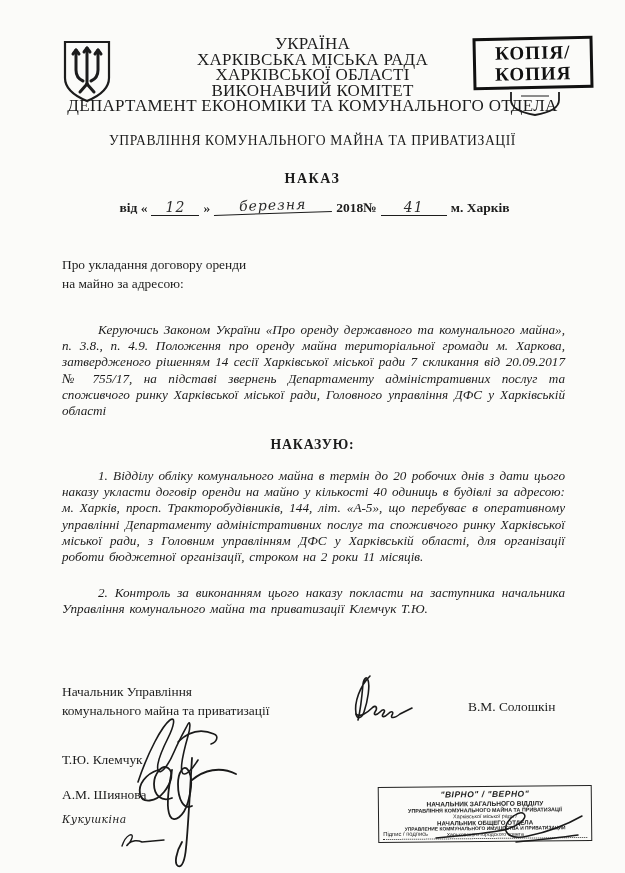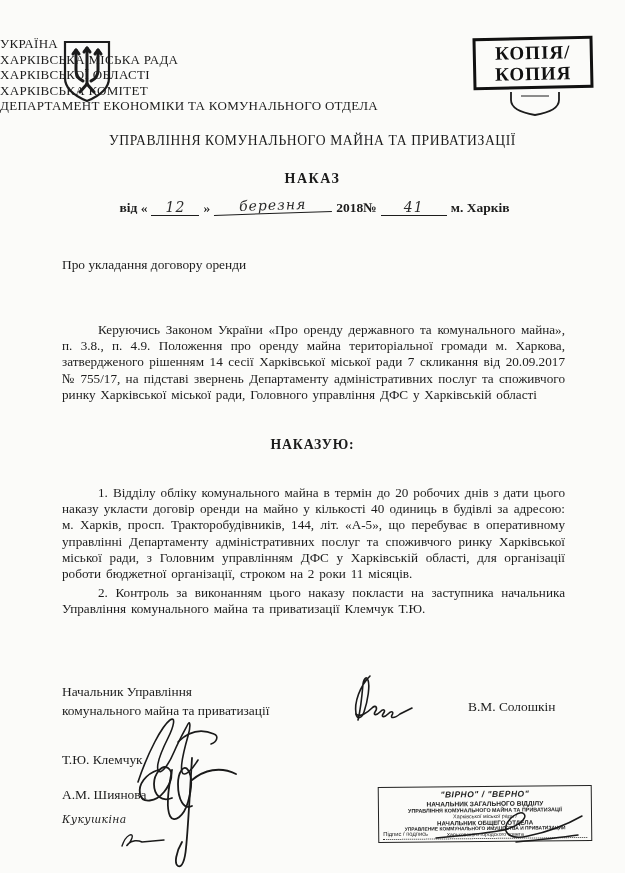--- a/index.html
+++ b/index.html
@@ -7,21 +7,21 @@
     position:relative;
     width:625px;height:873px;
     margin:0 auto;
     background:#fbfbf9;
     color:#1c1c1c;
     font-family:"Liberation Serif","DejaVu Serif",serif;
     overflow:hidden;
   }
   .abs{position:absolute;}
   
-  .hdr{top:36px;left:0;right:0;font-size:13px;line-height:15.6px;letter-spacing:.3px;}
+  .hdr{top:36px;left:0;right:0;text-align:center;font-size:17px;line-height:15.6px;letter-spacing:.3px;}
   .division{top:133px;left:0;right:0;text-align:center;font-size:13.6px;letter-spacing:.6px;}
   .order-title{top:171px;left:0;right:0;text-align:center;font-size:14px;font-weight:bold;letter-spacing:1.5px;}
   
   .trident{top:40px;left:62px;}
   
   .copy-stamp{
     top:37px;right:32px;width:106px;
     border:3px solid #111;
     padding:2px 4px;
     transform:rotate(-1.2deg);
@@ -44,25 +44,25 @@
   }
   .uline{display:inline-block;border-bottom:1.3px solid #1c1c1c;text-align:center;}
   .u-day{min-width:48px;}
   .u-month{min-width:118px;transform:rotate(-2deg);transform-origin:bottom left;}
   .u-num{min-width:66px;}
   
   .subject{top:255px;left:62px;width:420px;font-size:13.4px;line-height:19px;}
   .para{
     left:62px;width:503px;
     font-size:13.2px;line-height:16.2px;
-    text-align:justify;text-indent:36px;word-spacing:1.5px;
+    text-align:justify;text-indent:36px;word-spacing:1.5px;font-style:italic;
   }
   .preamble{top:322px;}
   .decree-heading{top:437px;left:0;right:0;text-align:center;font-weight:bold;font-size:13.8px;letter-spacing:.8px;font-family:Liberation Serif, serif;}
-  .item1{top:468px;margin-top:17px;}
+  .item1{top:468px;}
   .item2{top:585px;}
   
   .sig-title{top:682px;left:62px;font-size:13.4px;line-height:19px;}
   .sig-name-head{top:699px;left:468px;font-size:13.4px;}
   .sig-klemchuk{top:752px;left:62px;font-size:13.4px;}
   .sig-shyianova{top:787px;left:62px;font-size:13.4px;}
   .sig-kukushkina{top:813px;left:62px;font-size:10.8px;font-style:italic;font-family:"DejaVu Serif",serif;letter-spacing:.4px;}
   svg.sig{overflow:visible;}
   
   .ver-stamp{
@@ -112,21 +112,21 @@
   </div>
   <svg class="abs copy-shield" width="56" height="24" viewBox="0 0 56 24">
     <path d="M4 0 V8 Q4 19 28 23 Q52 19 52 8 V0" fill="none" stroke="#1c1c1c" stroke-width="1.8"></path>
     <path d="M14 4 H42" stroke="#1c1c1c" stroke-width="1"></path>
   </svg>
 
   <div class="abs hdr">
     <div>УКРАЇНА</div>
     <div>ХАРКІВСЬКА МІСЬКА РАДА</div>
     <div>ХАРКІВСЬКОЇ ОБЛАСТІ</div>
-    <div>ХАРКІВСЬКА КОМІТЕТ</div>
+    <div>ВИКОНАВЧИЙ КОМІТЕТ</div>
     <div>ДЕПАРТАМЕНТ ЕКОНОМІКИ ТА КОМУНАЛЬНОГО ОТДЕЛА</div>
   </div>
   <div class="abs division">УПРАВЛІННЯ КОМУНАЛЬНОГО МАЙНА ТА ПРИВАТИЗАЦІЇ</div>
 
   <div class="abs order-title">НАКАЗ</div>
 
   <div class="abs date-row">
     <div class="date-left">
       <span>від «</span>
       <span class="hand uline u-day">12</span>
@@ -136,20 +136,21 @@
     </div>
     <div class="date-right">
       <span>№</span>
       <span class="hand uline u-num">41</span>
       <span>м. Харків</span>
     </div>
   </div>
 
   <div class="abs subject">
     <div>Про укладання договору оренди</div>
+    <div>на майно за адресою:</div>
   </div>
 
   <div class="abs para preamble">Керуючись Законом України «Про оренду державного та комунального майна», п. 3.8., п. 4.9. Положення про оренду майна територіальної громади м. Харкова, затвердженого рішенням 14 сесії Харківської міської ради 7 скликання від 20.09.2017 № 755/17, на підставі звернень Департаменту адміністративних послуг та споживчого ринку Харківської міської ради, Головного управління ДФС у Харківській області</div>
 
   <div class="abs decree-heading">НАКАЗУЮ:</div>
   <div class="abs para item1">1. Відділу обліку комунального майна в термін до 20 робочих днів з дати цього наказу укласти договір оренди на майно у кількості 40 одиниць в будівлі за адресою: м. Харків, просп. Тракторобудівників, 144, літ. «А-5», що перебуває в оперативному управлінні Департаменту адміністративних послуг та споживчого ринку Харківської міської ради, з Головним управлінням ДФС у Харківській області, для організації роботи бюджетної організації, строком на 2 роки 11 місяців.</div>
   <div class="abs para item2">2. Контроль за виконанням цього наказу покласти на заступника начальника Управління комунального майна та приватизації Клемчук Т.Ю.</div>
 
   <div class="abs sig-title">
     <div>Начальник Управління</div>

